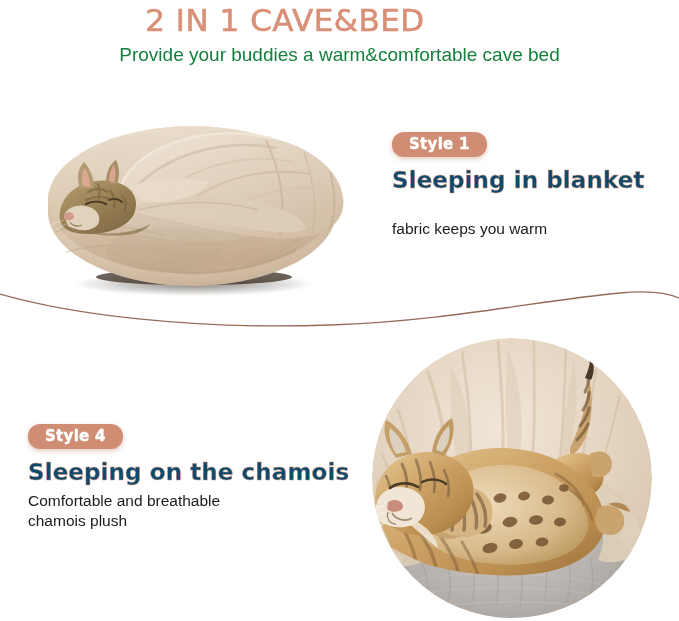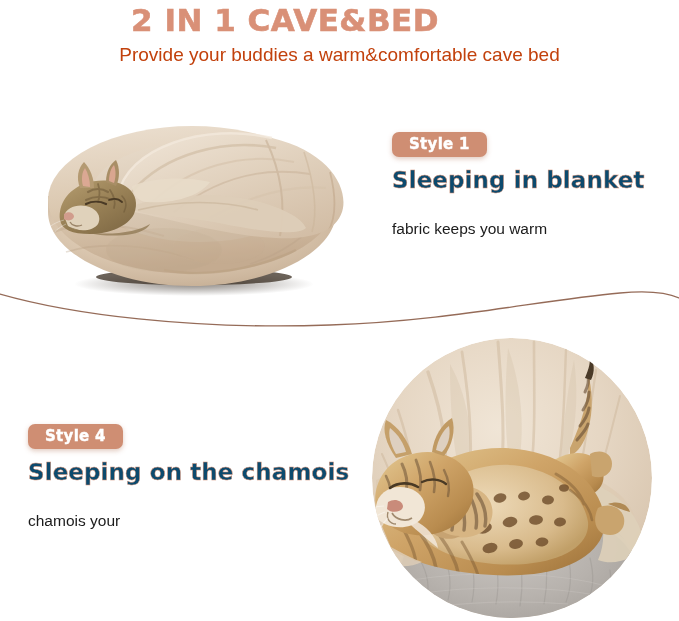--- a/index.html
+++ b/index.html
@@ -6,37 +6,37 @@
   body{
     width:679px;height:621px;position:relative;overflow:hidden;
     font-family:"Liberation Sans",sans-serif;
     background:#ffffff;
   }
   .stage{position:absolute;inset:0;}
 
   
   .title{
     position:absolute;left:0;top:2px;width:570px;text-align:center;
-    font-size:31px;font-weight:bold;letter-spacing:0.5px;
+    font-size:31px;font-weight:normal;letter-spacing:0.5px;
     color:#d99077;
     font-family:"DejaVu Sans","Liberation Sans",sans-serif;
     -webkit-text-stroke:0.6px #d99077;
   }
   .subtitle{
     position:absolute;left:0;top:44px;width:679px;text-align:center;
-    font-size:19px;color:#c2410c;font-weight:400;
+    font-size:19px;color:#15803d;font-weight:400;
   }
 
   
   .wave{position:absolute;left:0;top:278px;width:679px;height:60px;}
 
   
   .badge{
     display:inline-block;background:#cf8e73;color:#ffffff;
-    border-radius:7px;padding:3px 17px 4px 17px;
+    border-radius:12px;padding:3px 17px 4px 17px;
     font-size:15px;font-weight:bold;letter-spacing:0.3px;
     font-family:"DejaVu Sans","Liberation Sans",sans-serif;
     box-shadow:0 2px 5px rgba(190,140,115,0.45);
     -webkit-text-stroke:0.4px #ffffff;
   }
   .headline{
     font-size:23px;font-weight:bold;color:#0c4a6e;letter-spacing:0.1px;
     font-family:"DejaVu Sans","Liberation Sans",sans-serif;
     -webkit-text-stroke:0.5px #d18e73;
     margin-top:10px;
@@ -198,22 +198,22 @@
   <div class="wave">
     <svg viewBox="0 0 679 60" width="679" height="60" preserveAspectRatio="none" aria-hidden="true">
       <path d="M0 16 C70 36 190 52 330 47 C450 43 540 22 620 15 C648 12.5 666 14 679 20" fill="none" stroke="#8a5b46" stroke-width="1.3" stroke-linecap="round" opacity="0.9"></path>
     </svg>
   </div>
 
   <div class="block-s2">
     <div class="badge">Style 4</div>
     <div class="headline">Sleeping on the chamois</div>
     <div class="body-text">
-      <br>
-      <span>chamois your</span>
+      <span>Comfortable and breathable</span><br>
+      <span>chamois plush</span>
     </div>
   </div>
 
   <div class="photo2">
     <svg viewBox="0 0 308 288" width="308" height="288" aria-hidden="true">
       <defs>
         <radialGradient id="blanketGrad" cx="45%" cy="32%" r="72%">
           <stop offset="0%" stop-color="#f0e5d6"></stop>
           <stop offset="50%" stop-color="#e6d7c4"></stop>
           <stop offset="85%" stop-color="#dbc9b3"></stop>

